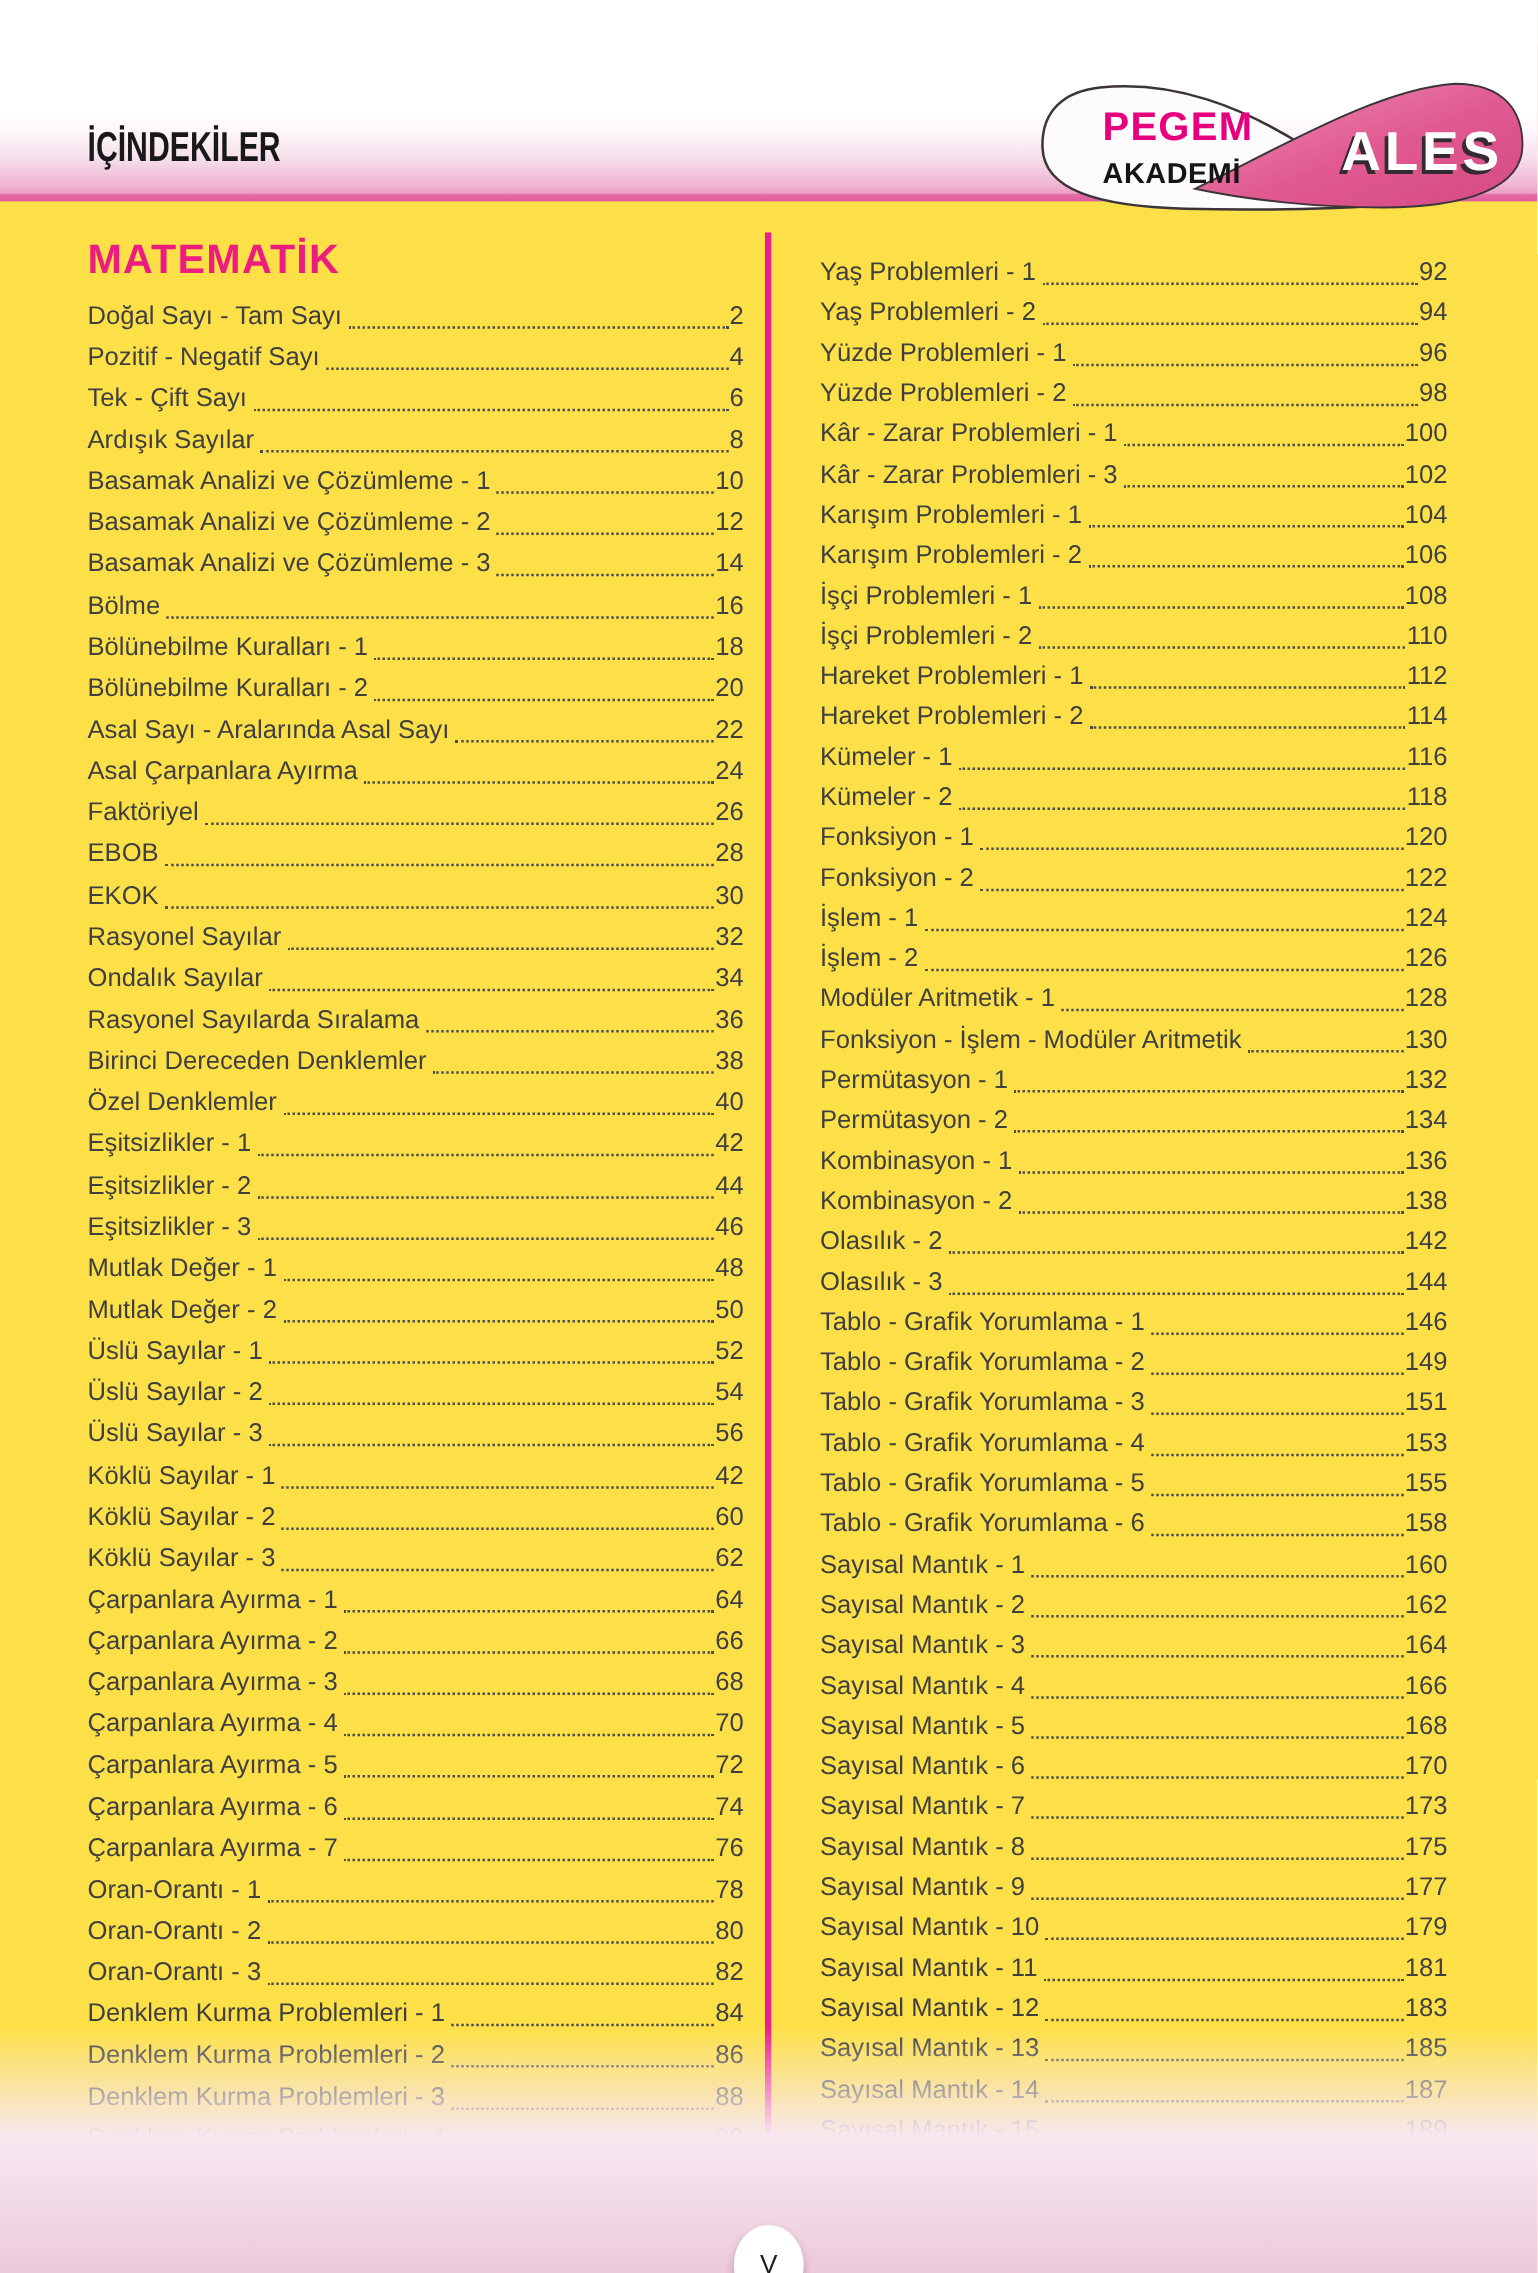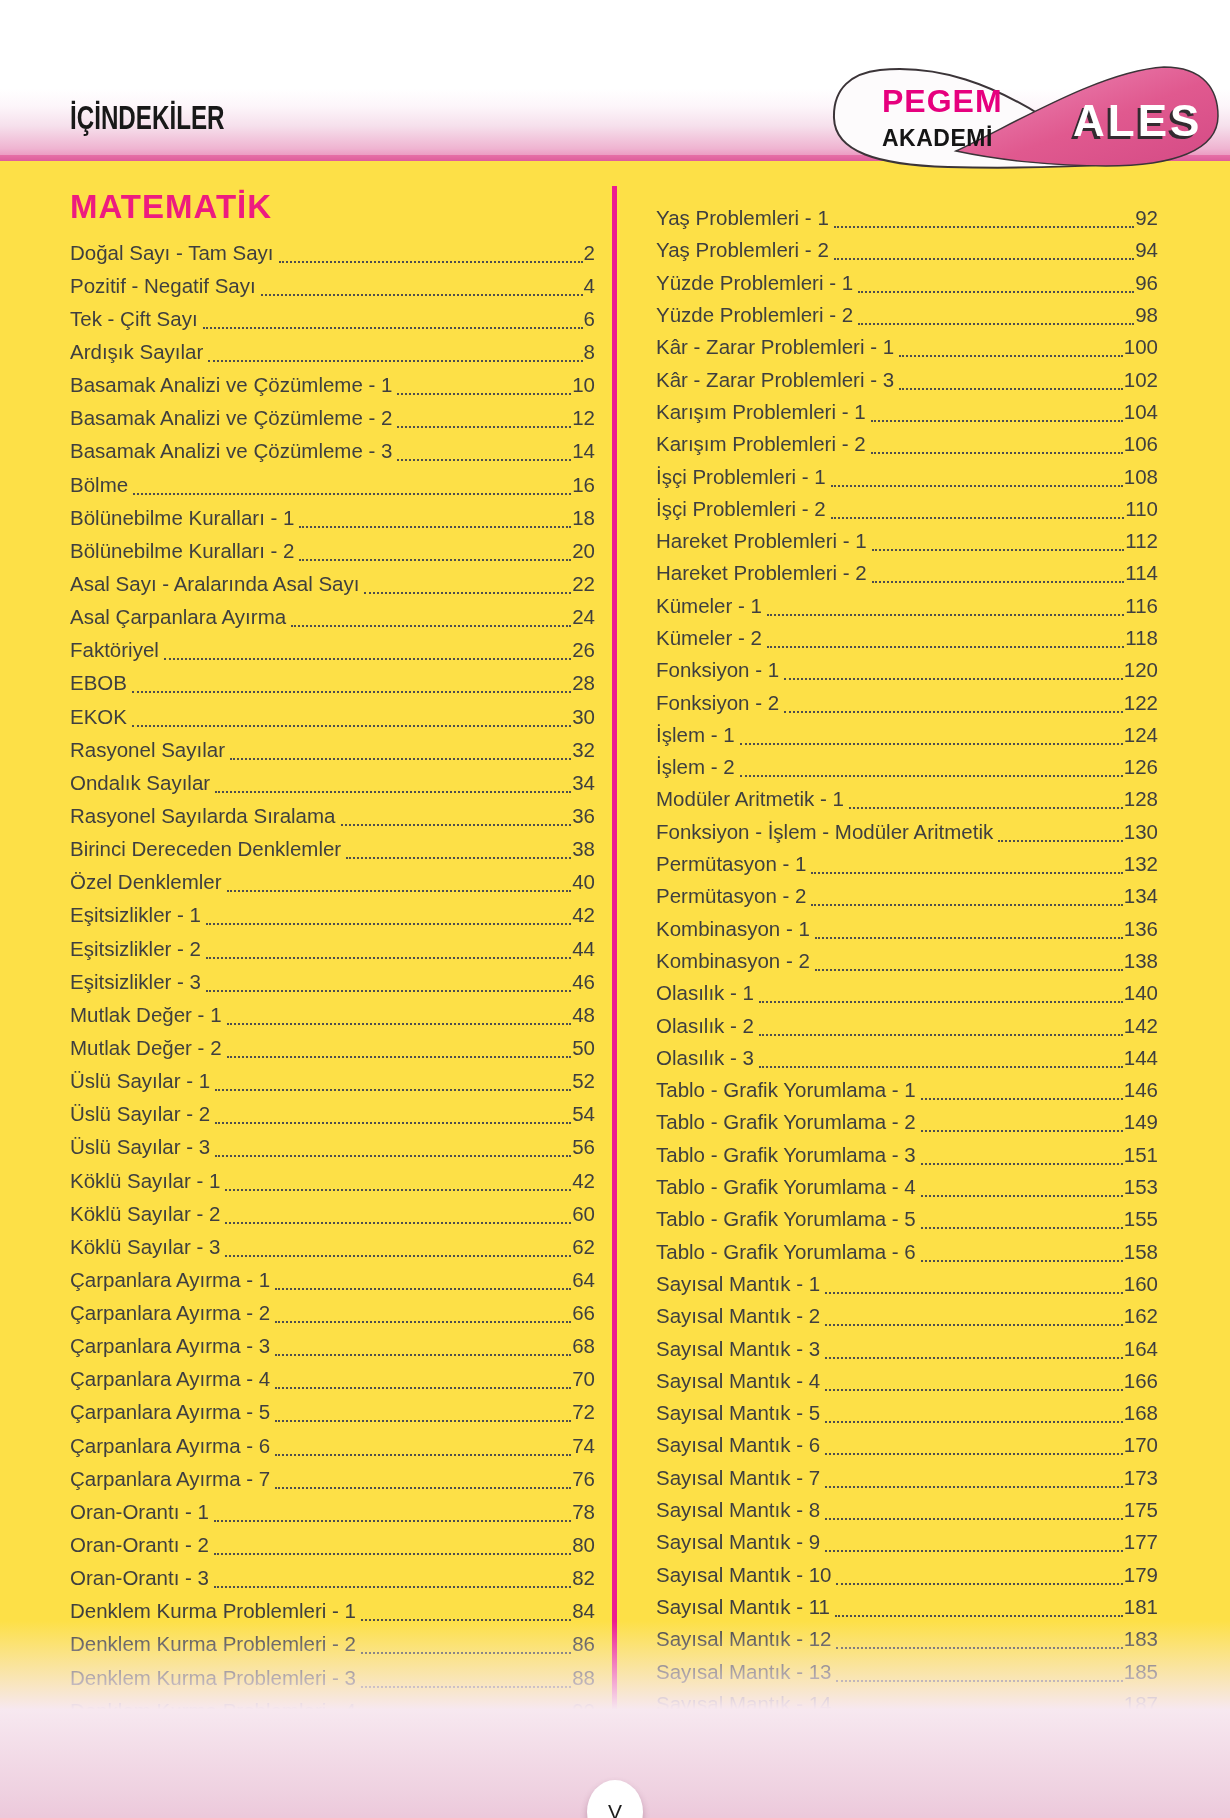--- a/index.html
+++ b/index.html
@@ -452,25 +452,20 @@
           <span class="lbl">Kombinasyon - 1</span>
           <span class="dots"></span>
           <span class="pg">136</span>
         </li>
         <li class="toc-row">
           <span class="lbl">Kombinasyon - 2</span>
           <span class="dots"></span>
           <span class="pg">138</span>
         </li>
         <li class="toc-row">
-          <span class="lbl">Olasılık - 1</span>
-          <span class="dots"></span>
-          <span class="pg">140</span>
-        </li>
-        <li class="toc-row">
           <span class="lbl">Olasılık - 2</span>
           <span class="dots"></span>
           <span class="pg">142</span>
         </li>
         <li class="toc-row">
           <span class="lbl">Olasılık - 3</span>
           <span class="dots"></span>
           <span class="pg">144</span>
         </li>
         <li class="toc-row">

